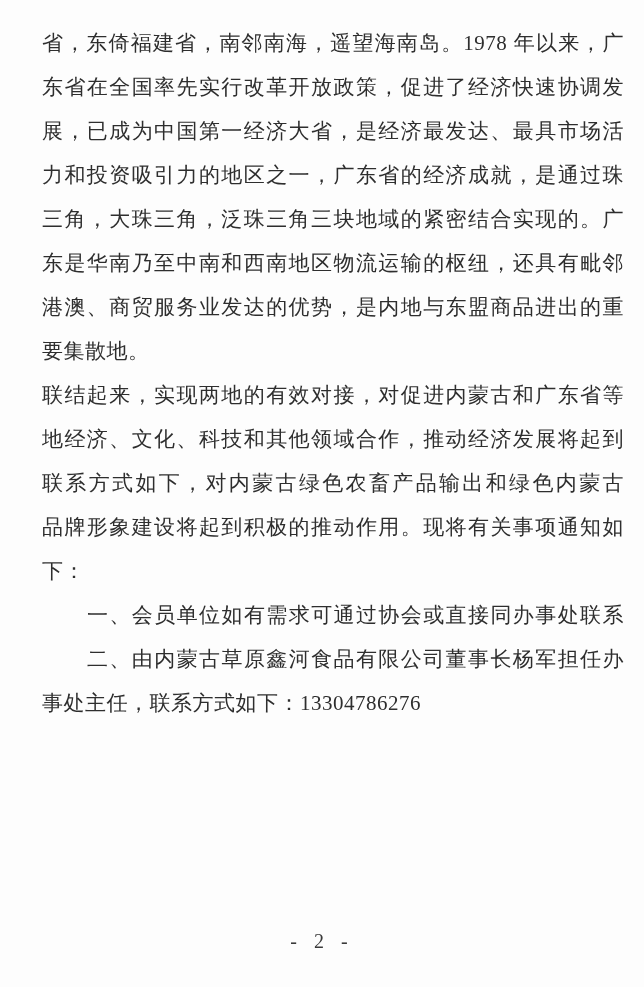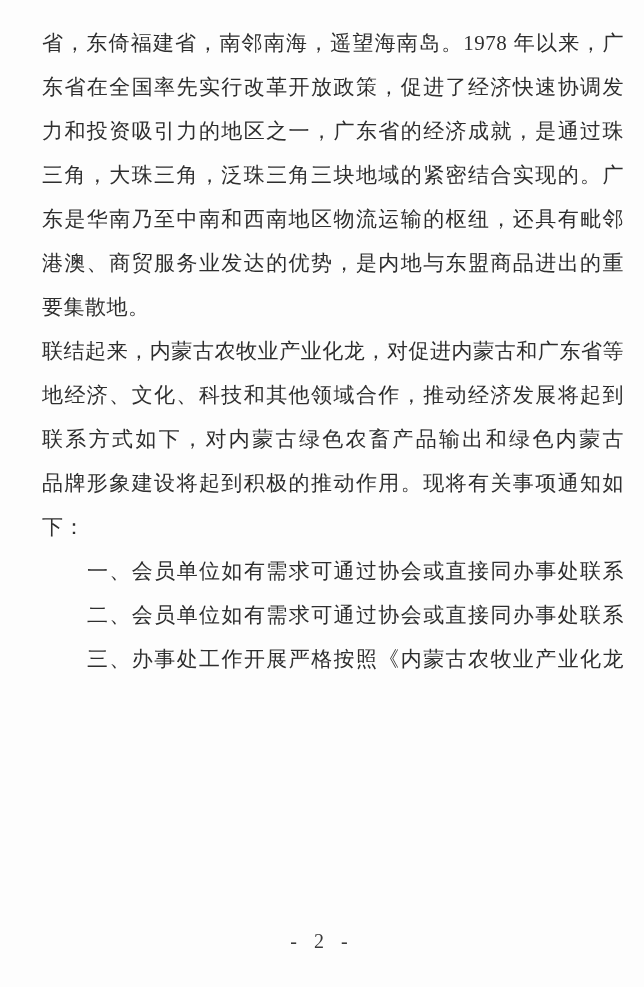--- a/index.html
+++ b/index.html
@@ -51,28 +51,29 @@
     color: #3a3a3a;
   }
 </style>
 </head>
 <body>
 
 <div class="page">
   <div class="text-block">
     <div class="line fill">省，东倚福建省，南邻南海，遥望海南岛。1978 年以来，广</div>
     <div class="line fill">东省在全国率先实行改革开放政策，促进了经济快速协调发</div>
+    <div class="line fill">展，已成为中国第一经济大省，是经济最发达、最具市场活</div>
     <div class="line fill">力和投资吸引力的地区之一，广东省的经济成就，是通过珠</div>
     <div class="line fill">三角，大珠三角，泛珠三角三块地域的紧密结合实现的。广</div>
     <div class="line fill">东是华南乃至中南和西南地区物流运输的枢纽，还具有毗邻</div>
     <div class="line fill">港澳、商贸服务业发达的优势，是内地与东盟商品进出的重</div>
     <div class="line">要集散地。</div>
-    <div class="line fill">联结起来，内蒙古农牧业产业化龙，对促进内蒙古和广东省等</div>
+    <div class="line fill">联结起来，实现两地的有效对接，对促进内蒙古和广东省等</div>
     <div class="line fill">地经济、文化、科技和其他领域合作，推动经济发展将起到</div>
     <div class="line fill">联系方式如下，对内蒙古绿色农畜产品输出和绿色内蒙古</div>
     <div class="line fill">品牌形象建设将起到积极的推动作用。现将有关事项通知如</div>
     <div class="line">下：</div>
     <div class="line fill indent">一、会员单位如有需求可通过协会或直接同办事处联系</div>
-    <div class="line fill indent">二、会员单位如有需求可通过协会或直接同办事处联系</div>
-    <div class="line fill indent">三、办事处工作开展严格按照《内蒙古农牧业产业化龙</div>
+    <div class="line fill indent">二、由内蒙古草原鑫河食品有限公司董事长杨军担任办</div>
+    <div class="line">事处主任，联系方式如下：13304786276</div>
   </div>
   <div class="page-footer">- 2 -</div>
 </div>
 
 </body></html>

